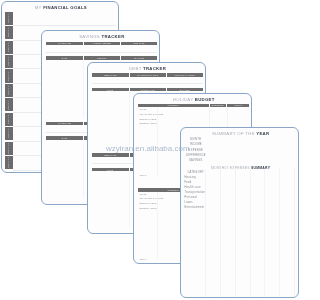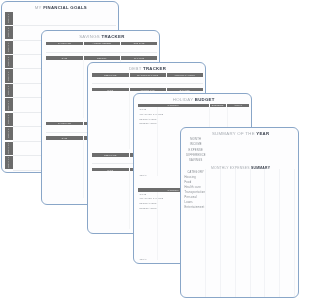--- a/index.html
+++ b/index.html
@@ -213,13 +213,14 @@
       <div class="lbl" style="left:3.1px;top:74.2px;">Loans</div>
       <div class="lbl" style="left:3.1px;top:79.22px;">Entertainment</div>
       <div class="vrule" style="left:24.2px;top:41px;height:129px;opacity:.55;"></div>
       <div class="vrule" style="left:38.9px;top:41px;height:129px;opacity:.55;"></div>
       <div class="vrule" style="left:53.599999999999994px;top:41px;height:129px;opacity:.55;"></div>
       <div class="vrule" style="left:68.3px;top:41px;height:129px;opacity:.55;"></div>
       <div class="vrule" style="left:83px;top:41px;height:129px;opacity:.55;"></div>
       <div class="vrule" style="left:97.7px;top:41px;height:129px;opacity:.55;"></div>
       <div class="vrule" style="left:112.39999999999999px;top:41px;height:129px;opacity:.55;"></div>
     </div>
+    <div class="wm" style="left:106px;top:143.5px;">wzyiran.en.alibaba.com</div>
   </div>
 
 </body></html>

